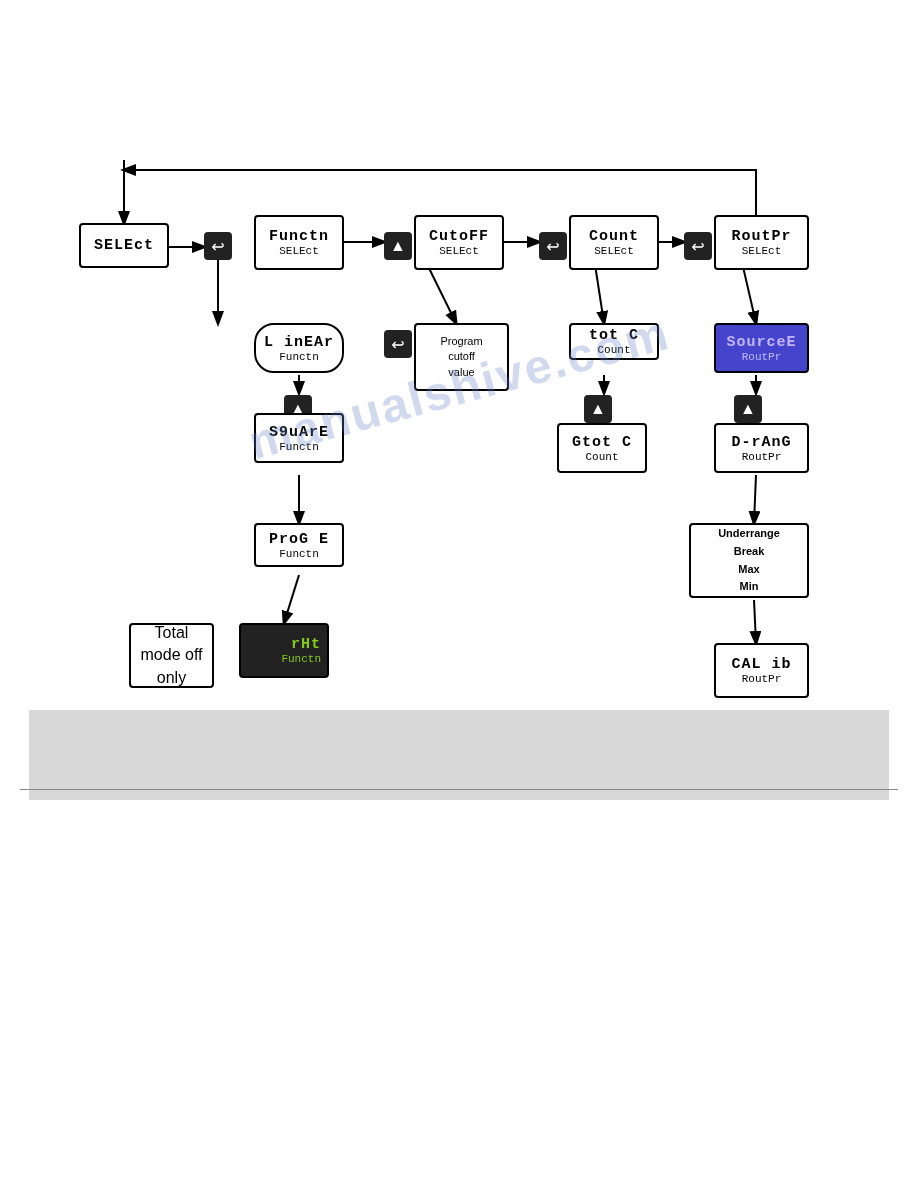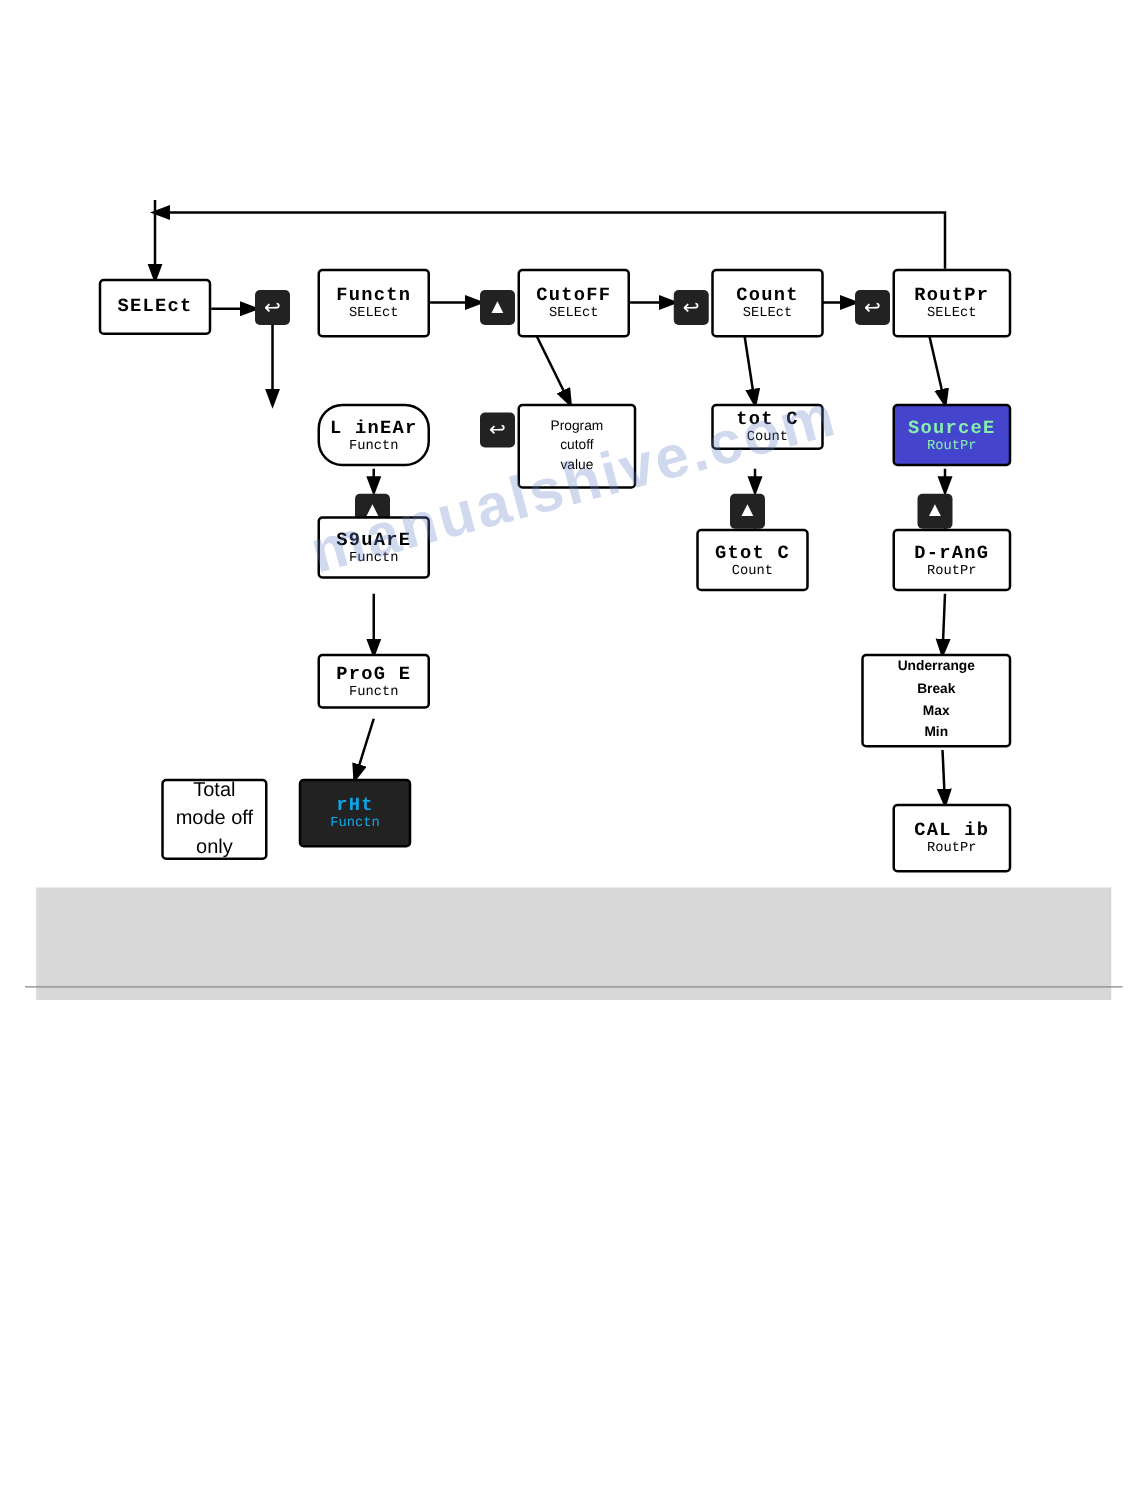--- a/index.html
+++ b/index.html
@@ -46,28 +46,29 @@
       letter-spacing: 1px;
     }
 
     .box .sub-label {
       font-size: 11px;
       font-family: 'Courier New', monospace;
     }
 
     .box.highlighted {
       background: #4444cc;
-      color: #86efac;
+      color: #c4b5fd;
       border-color: #000;
     }
 
     .box.dark-fill {
       background: #222;
-      color: #0ea5e9;
+      color: #84cc16;
       border-color: #000;
+      align-items: flex-end;
     }
 
     .box.small-text {
       font-size: 11px;
       font-family: Arial, sans-serif;
     }
 
     
     .arrow-btn {
       position: absolute;

